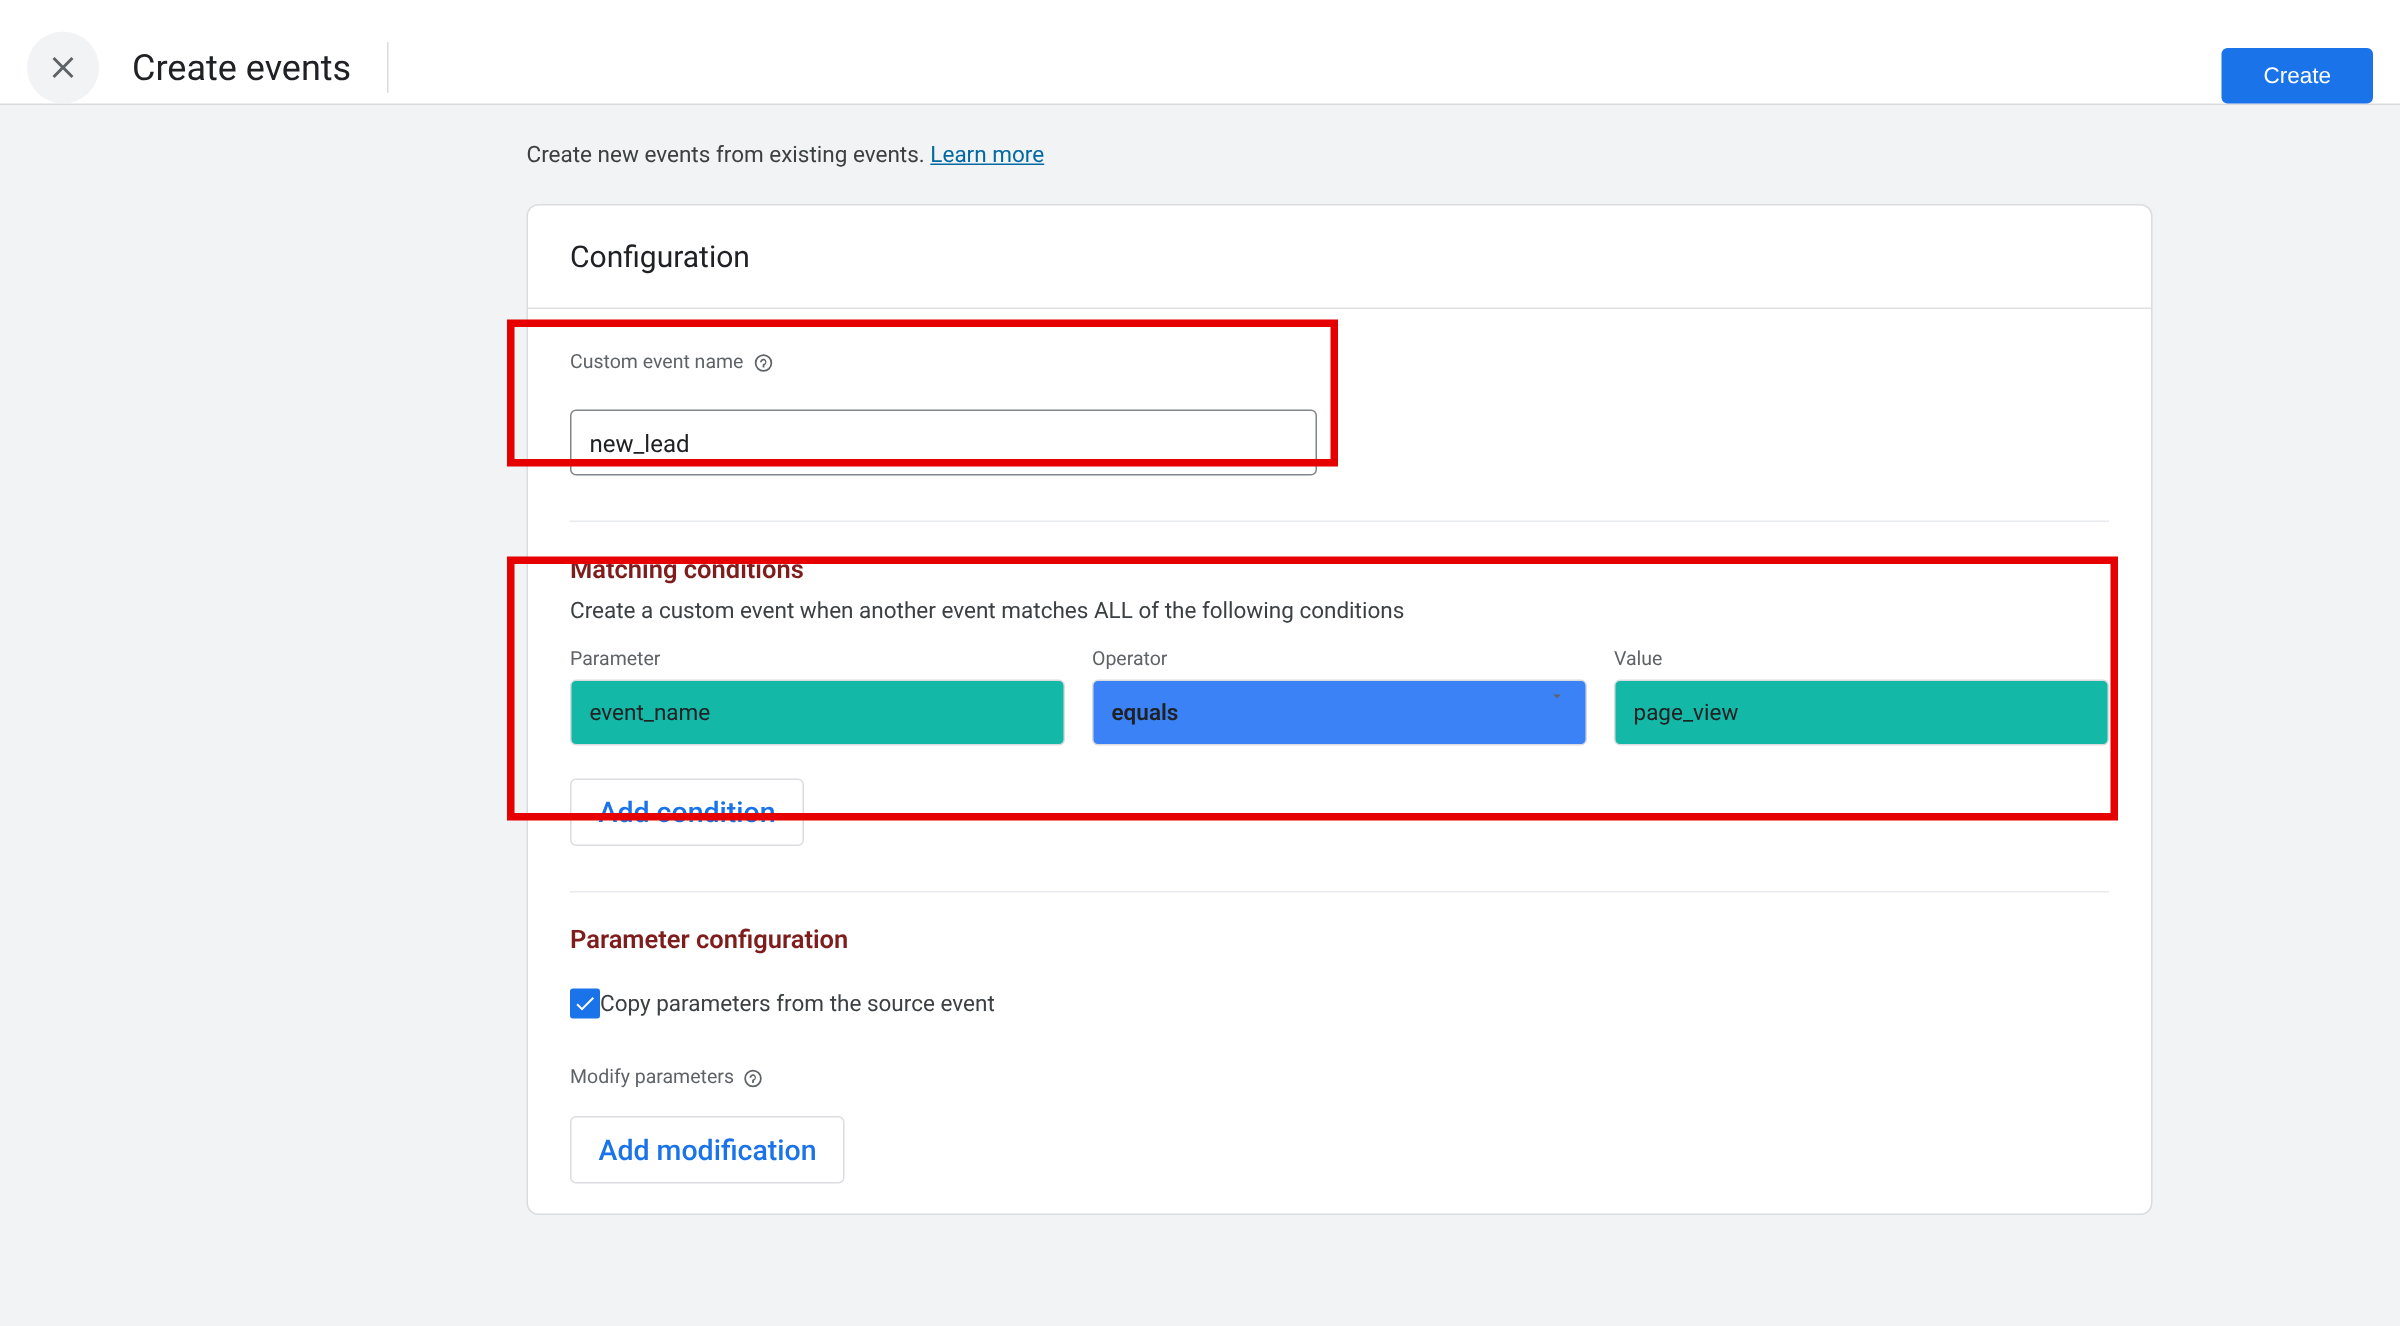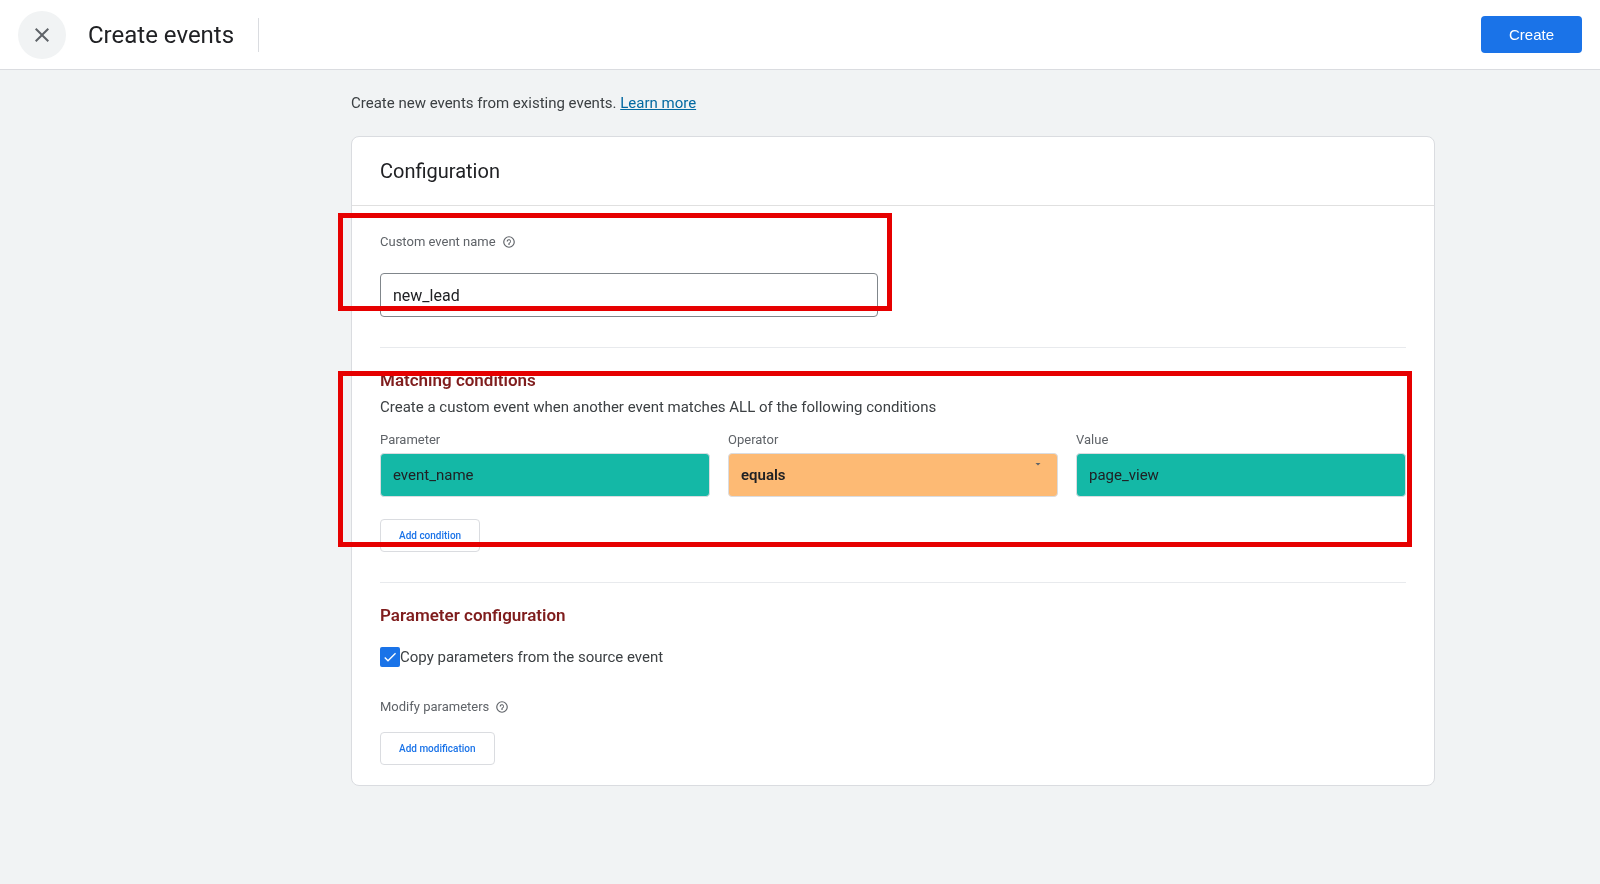--- a/index.html
+++ b/index.html
@@ -4,21 +4,21 @@
 <style>
   * { box-sizing: border-box; margin: 0; padding: 0; }
   body {
     font-family: 'Google Sans', Roboto, Arial, sans-serif;
     background: #f1f3f4;
     color: #202124;
     font-size: 14px;
   }
   .header {
     display: flex;
-    align-items: center;
+    align-items: flex-end;
     justify-content: space-between;
     background: #fff;
     height: 70px;
     padding: 0 18px;
     border-bottom: 1px solid #dadce0;
   }
   .header-left {
     display: flex;
     align-items: center;
     gap: 18px;
@@ -148,38 +148,38 @@
   }
   .operator-select {
     width: 100%;
     height: 44px;
     border: 1px solid #dadce0;
     border-radius: 4px;
     padding: 0 36px 0 12px;
     font-size: 15px;
     font-weight: 600;
     color: #202124;
-    background: #fdba74;
+    background: #3b82f6;
     cursor: pointer;
     display: flex;
     align-items: center;
     justify-content: space-between;
   }
   .operator-select .arrow {
     position: absolute;
     right: 14px;
     top: 50%;
     transform: translateY(-50%);
     color: #5f6368;
   }
   .flat-btn {
     border: 1px solid #dadce0;
     background: #fff;
     color: #1a73e8;
-    font-size: 10px;
+    font-size: 19px;
     font-weight: 500;
     padding: 10px 18px;
     border-radius: 4px;
     cursor: pointer;
     font-family: inherit;
   }
   .checkbox-row {
     display: flex;
     align-items: center;
     margin-top: 22px;

